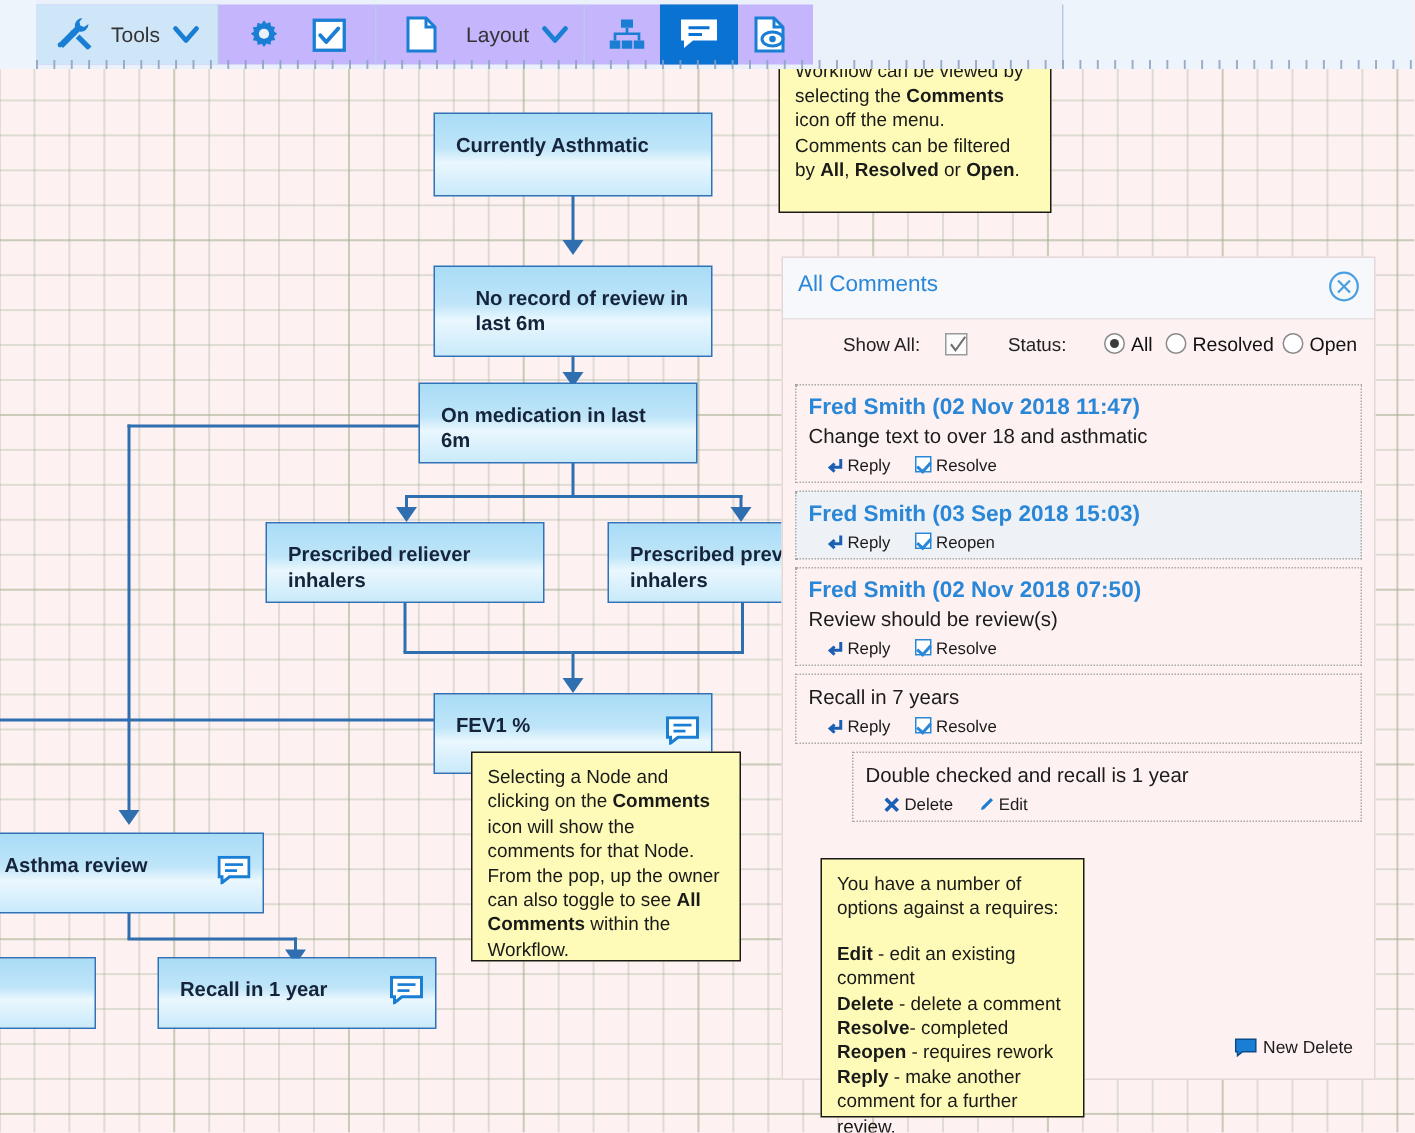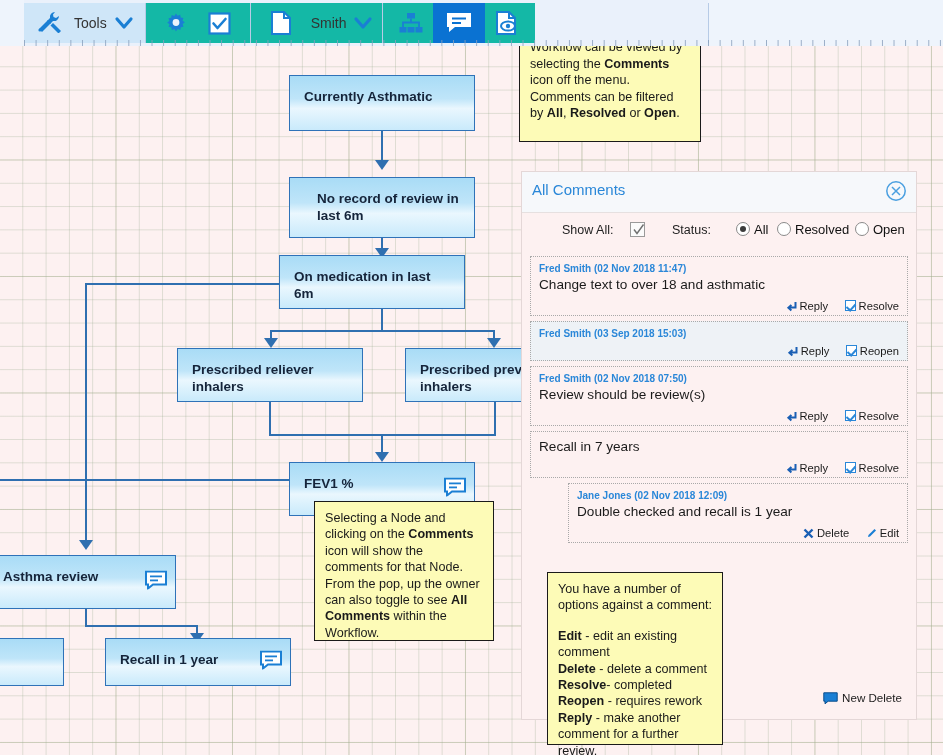--- a/index.html
+++ b/index.html
@@ -23,21 +23,21 @@
     background-position:-1px -3px,-1px -3px,-1px -3px,-1px -3px;
   }
 
   
   #toolbar{
     position:absolute;left:0;top:0;width:943px;height:46px;
     background:#eaf1fb;z-index:40;
   }
   #toolbar .tbar-inner{
     position:absolute;left:24px;top:3px;height:40px;display:flex;align-items:flex-start;
-    background:#14b8a6;
+    background:#c4b5fd;
   }
   .tb-group{display:flex;align-items:center;border-right:1px solid #b7cbe6;padding:0 8px;height:40px;}
   .tb-group.first{background:#cfe6f8;padding:0 10px 0 12px;}
   .tb-group.nobdr{border-right:none;}
   .tb-btn{display:flex;align-items:center;justify-content:center;height:40px;min-width:36px;padding:0 4px;cursor:pointer;}
   .tb-btn.active{background:#0a72d2;}
   .tb-label{font-size:14px;color:#333;padding:0 6px 0 8px;white-space:nowrap;}
   .chev{width:22px;height:22px;}
   .tbar-rule{
     position:absolute;left:24px;top:40px;width:919px;height:6px;
@@ -85,24 +85,24 @@
   .radio.on:after{content:"";position:absolute;left:3px;top:3px;width:6px;height:6px;border-radius:50%;background:#3b3b3b;}
   .rlbl{position:absolute;top:9px;font-size:13px;color:#111;}
 
   .cmt{
     position:relative;margin:0 8px 5px 8px;
     border:1px dotted #a9a9a9;background:#fdf1f1;
     padding:6px 8px 4px 8px;box-sizing:border-box;
   }
   .cmt.resolved{background:#eef2f6;}
   .cmt.nested{margin-left:46px;}
-  .cmt-author{font-size:10px;color:#2a87d8;font-weight:bold;margin-bottom:2px;}
+  .cmt-author{font-size:15px;color:#2a87d8;font-weight:bold;margin-bottom:2px;}
   .cmt-text{font-size:13.6px;color:#1b1b1b;line-height:18px;}
   .cmt.resolved .cmt-text{color:#8b8b8b;}
-  .cmt-actions{text-align:right;margin-top:2px;height:15px;}
+  .cmt-actions{margin-top:2px;height:15px;}
   .act{display:inline-block;font-size:11.2px;color:#1b1b1b;margin-left:12px;cursor:pointer;vertical-align:middle;}
   .act svg{vertical-align:-2px;margin-right:3px;}
   .act .mini-cbx{display:inline-block;width:11px;height:11px;border:1px solid #2a87d8;background:#fff;vertical-align:-1px;margin-right:3px;position:relative;box-sizing:border-box;}
   .act .mini-cbx:after{content:"";position:absolute;left:2px;top:1px;width:4px;height:7px;border:solid #2a87d8;border-width:0 2px 2px 0;transform:rotate(42deg);}
   #new-comment{position:absolute;right:14px;bottom:14px;font-size:11.6px;color:#1b1b1b;cursor:pointer;}
   #new-comment svg{vertical-align:-3px;margin-right:4px;}
 </style>
 </head>
 <body>
 
@@ -240,21 +240,21 @@
       </span>
     </div>
 
     <div class="tb-group">
       <span class="tb-btn">
         <svg width="22" height="26" viewBox="0 0 22 26">
           <path d="M2 2h12l6 6v16H2z" fill="#fff" stroke="#1a7fd4" stroke-width="2"></path>
           <path d="M14 2v6h6" fill="none" stroke="#1a7fd4" stroke-width="2"></path>
         </svg>
       </span>
-      <span class="tb-label">Smith</span>
+      <span class="tb-label">Layout</span>
       <span class="chev">
         <svg width="22" height="22" viewBox="0 0 22 22">
             <path d="M4 7l7 8 7-8" fill="none" stroke="#1a7fd4" stroke-width="3.2" stroke-linecap="round" stroke-linejoin="round"></path>
           </svg>
       </span>
     </div>
 
     <div class="tb-group nobdr" style="padding:0 6px;">
       <span class="tb-btn">
         <svg width="26" height="24" viewBox="0 0 26 24">
@@ -294,21 +294,21 @@
 </div>
 
 <div class="callout" style="left:314px;top:501px;width:180px;height:140px;">
   <span>
     Selecting a Node and clicking on the <b>Comments</b> icon will show the comments for that Node.<br>
     From the pop, up the owner can also toggle to see <b>All Comments</b> within the Workflow.
   </span>
 </div>
 
 <div class="callout" style="left:547px;top:572px;width:176px;height:173px;">
-  <span>You have a number of options against a comment:</span>
+  <span>You have a number of options against a requires:</span>
   <div style="height:14px;"></div>
   <div><b>Edit</b> - edit an existing comment</div>
   <div><b>Delete</b> - delete a comment</div>
   <div><b>Resolve</b>- completed</div>
   <div><b>Reopen</b> - requires rework</div>
   <div><b>Reply</b> - make another comment for a further review.</div>
 </div>
 
 <div id="panel">
 
@@ -392,21 +392,20 @@
               <path d="M9.5 1v5.5H3.2M5.4 4L2.4 6.7l3 2.7" fill="none" stroke="#1a5fb4" stroke-width="2"></path>
             </svg><span>Reply</span>
         </span>
         <span class="act">
           <span class="mini-cbx"></span><span>Resolve</span>
         </span>
       </div>
     </div>
 
     <div class="cmt nested">
-      <div class="cmt-author">Jane Jones (02 Nov 2018 12:09)</div>
       <div class="cmt-text">Double checked and recall is 1 year</div>
       <div class="cmt-actions">
         <span class="act">
           <svg width="11" height="11" viewBox="0 0 11 11">
               <path d="M1.5 1.5l8 8M9.5 1.5l-8 8" fill="none" stroke="#1a5fb4" stroke-width="2.4"></path>
             </svg><span>Delete</span>
         </span>
         <span class="act">
           <svg width="11" height="11" viewBox="0 0 11 11">
               <path d="M8.5 1l1.5 1.5-6 6-2 .5.5-2z" fill="#1a7fd4"></path>

